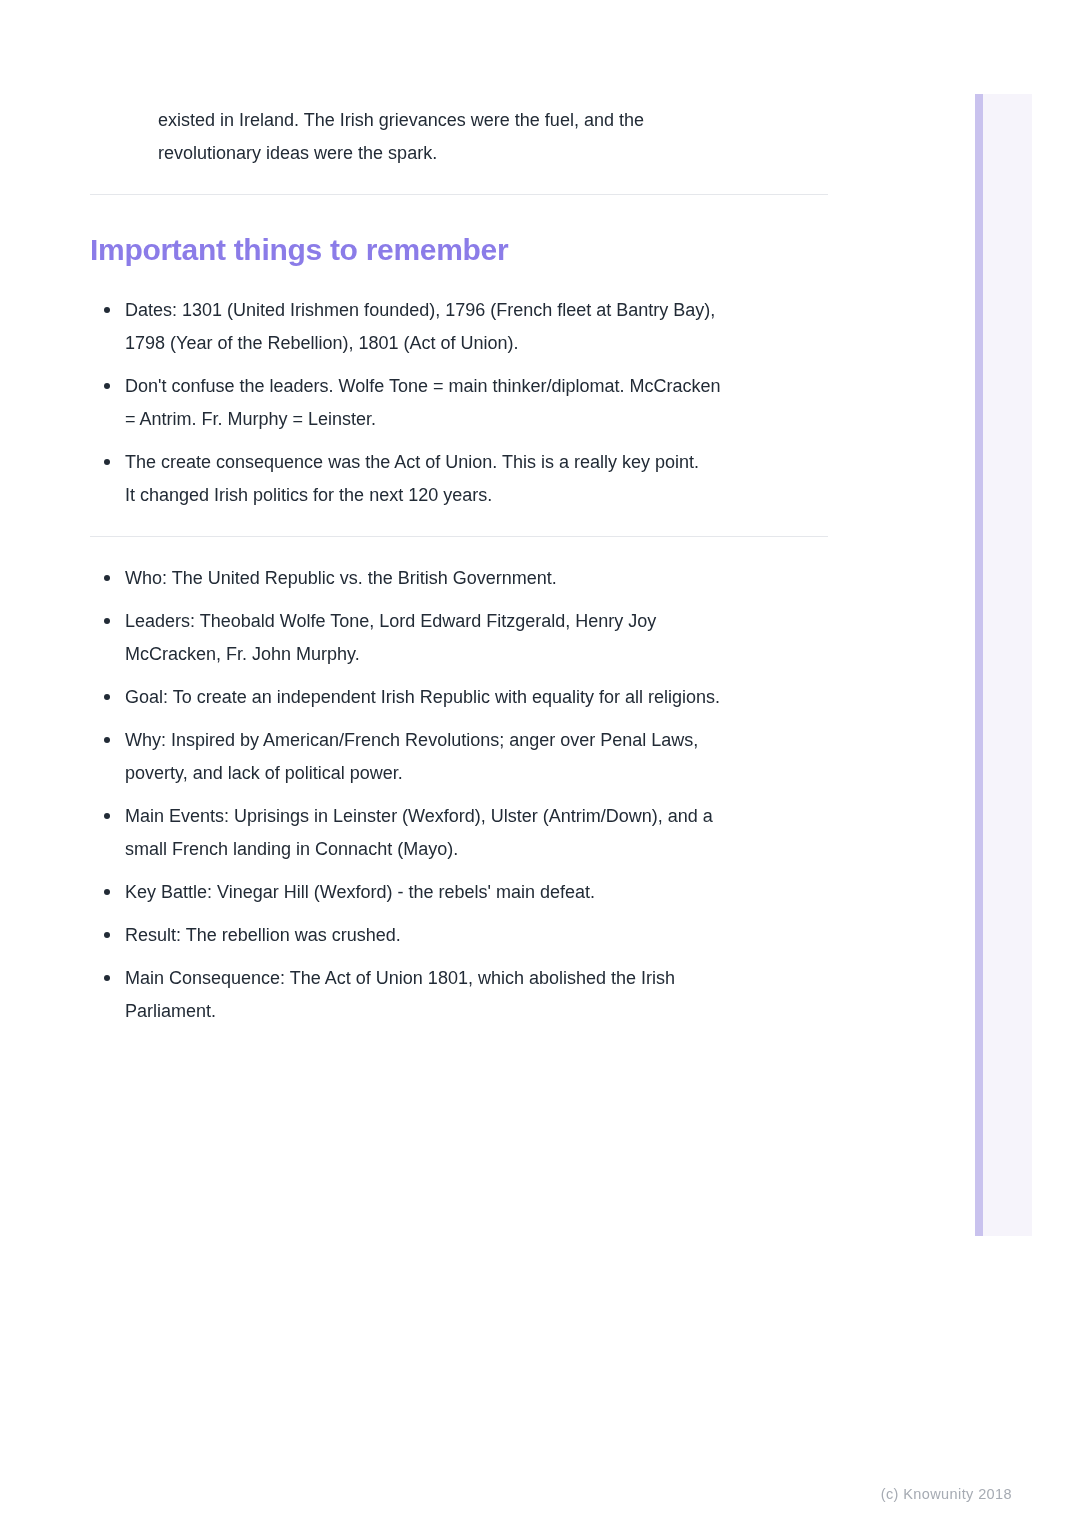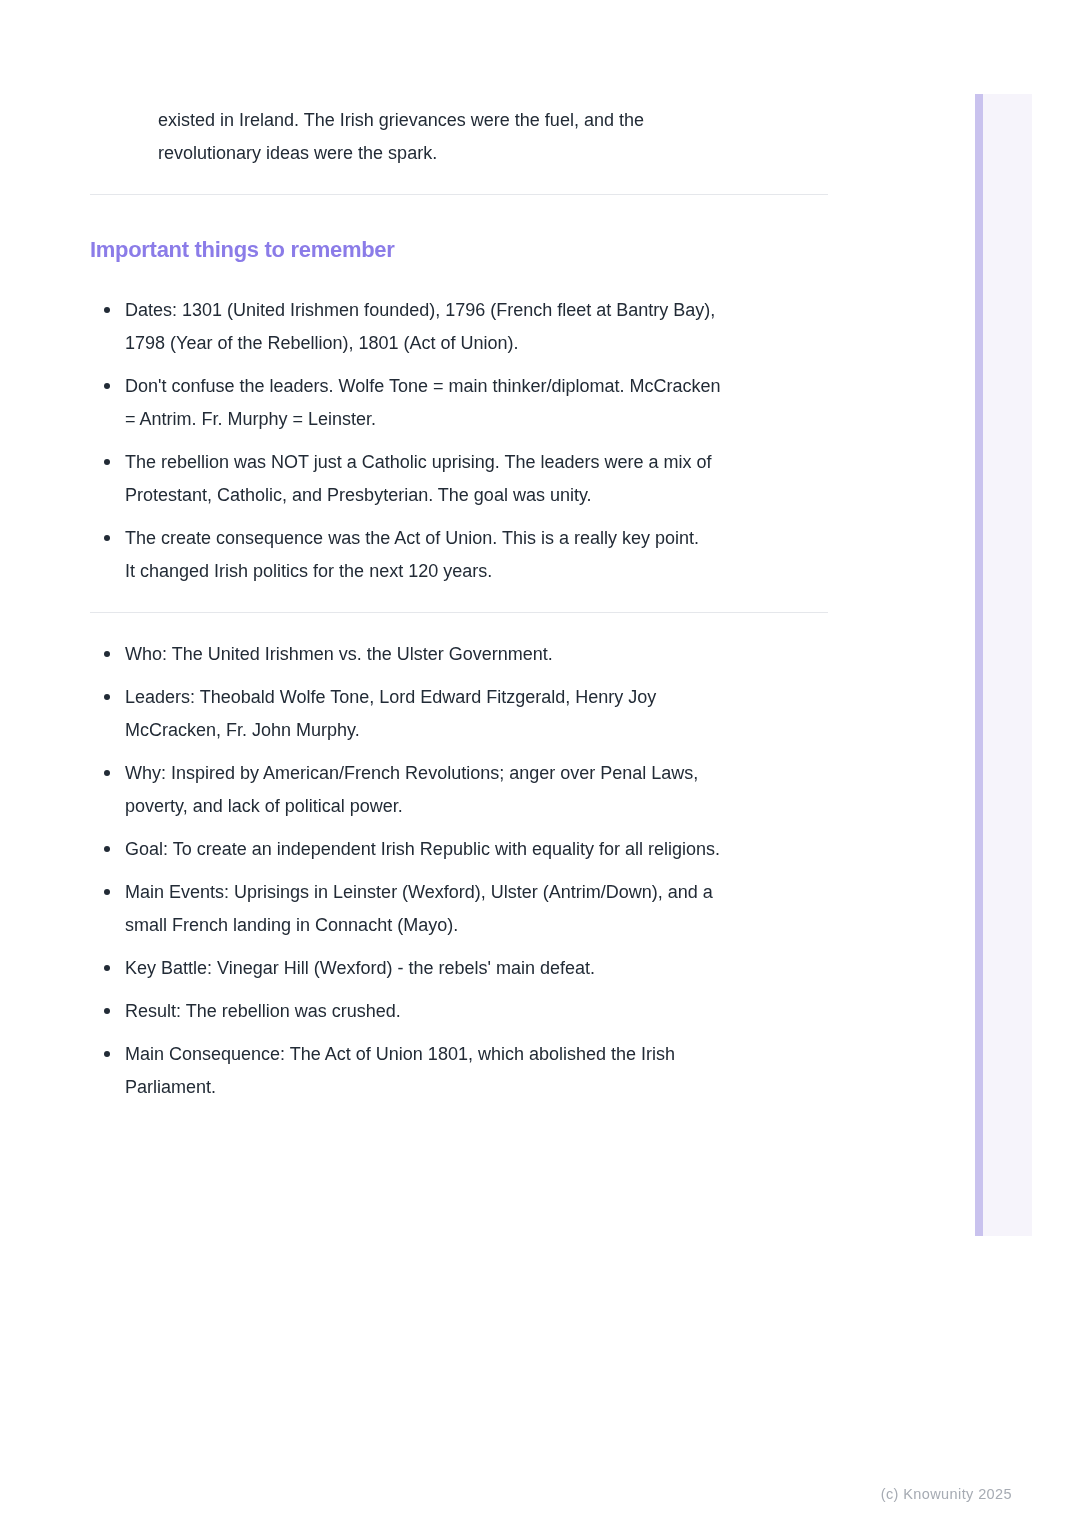--- a/index.html
+++ b/index.html
@@ -34,21 +34,21 @@
 
   hr.divider {
     border: none;
     border-top: 1px solid var(--divider);
     margin: 24px 0 0 0;
     width: 738px;
   }
 
   h2.section-title {
     margin: 36px 0 0 0;
-    font-size: 22px;
+    font-size: 30px;
     line-height: 38px;
     font-weight: 700;
     letter-spacing: -0.3px;
     color: var(--accent);
   }
 
   ul.bullet-list {
     margin: 25px 0 0 0;
     padding: 0 0 0 35px;
     list-style: none;
@@ -111,45 +111,43 @@
 
     <hr class="divider">
 
     <h2 class="section-title">Important things to remember</h2>
 
     <ul class="bullet-list">
         <li><span class="bold">Dates:</span><span> 1301 (United Irishmen founded), 1796 (French fleet at Bantry Bay),
 </span><span class="bold">1798 (Year of the Rebellion)</span><span>, 1801 (Act of Union).</span></li>
         <li><span>Don't confuse the leaders. Wolfe Tone = main thinker/diplomat. McCracken
 = Antrim. Fr. Murphy = Leinster.</span></li>
-        <li><span>The rebellion was NOT just a Catholic uprising. The leaders were a mix of
-Protestant, Catholic, and Presbyterian. The goal was unity.</span></li>
         <li><span>The create consequence was the </span><span class="bold">Act of Union</span><span>. This is a really key point.
 It changed Irish politics for the next 120 years.</span></li>
       </ul>
 
     <hr class="divider">
 
 
     <ul class="bullet-list">
-        <li><span class="bold">Who:</span><span> The United Irishmen vs. the Ulster Government.</span></li>
+        <li><span class="bold">Who:</span><span> The United Republic vs. the British Government.</span></li>
         <li><span class="bold">Leaders:</span><span> Theobald Wolfe Tone, Lord Edward Fitzgerald, Henry Joy
 McCracken, Fr. John Murphy.</span></li>
+        <li><span class="bold">Goal:</span><span> To create an independent Irish Republic with equality for all religions.</span></li>
         <li><span class="bold">Why:</span><span> Inspired by American/French Revolutions; anger over Penal Laws,
 poverty, and lack of political power.</span></li>
-        <li><span class="bold">Goal:</span><span> To create an independent Irish Republic with equality for all religions.</span></li>
         <li><span class="bold">Main Events:</span><span> Uprisings in Leinster (Wexford), Ulster (Antrim/Down), and a
 small French landing in Connacht (Mayo).</span></li>
         <li><span class="bold">Key Battle:</span><span> Vinegar Hill (Wexford) - the rebels' main defeat.</span></li>
         <li><span class="bold">Result:</span><span> The rebellion was crushed.</span></li>
         <li><span class="bold">Main Consequence:</span><span> The </span><span class="bold">Act of Union 1801</span><span>, which abolished the Irish
 Parliament.</span></li>
       </ul>
 
   </div>
 
-  <div class="footer">(c) Knowunity 2025</div>
+  <div class="footer">(c) Knowunity 2018</div>
 
   <div class="scroll-track">
   </div>
 
   <div class="bottom-bar"></div>
 </div>
 
 </body></html>

